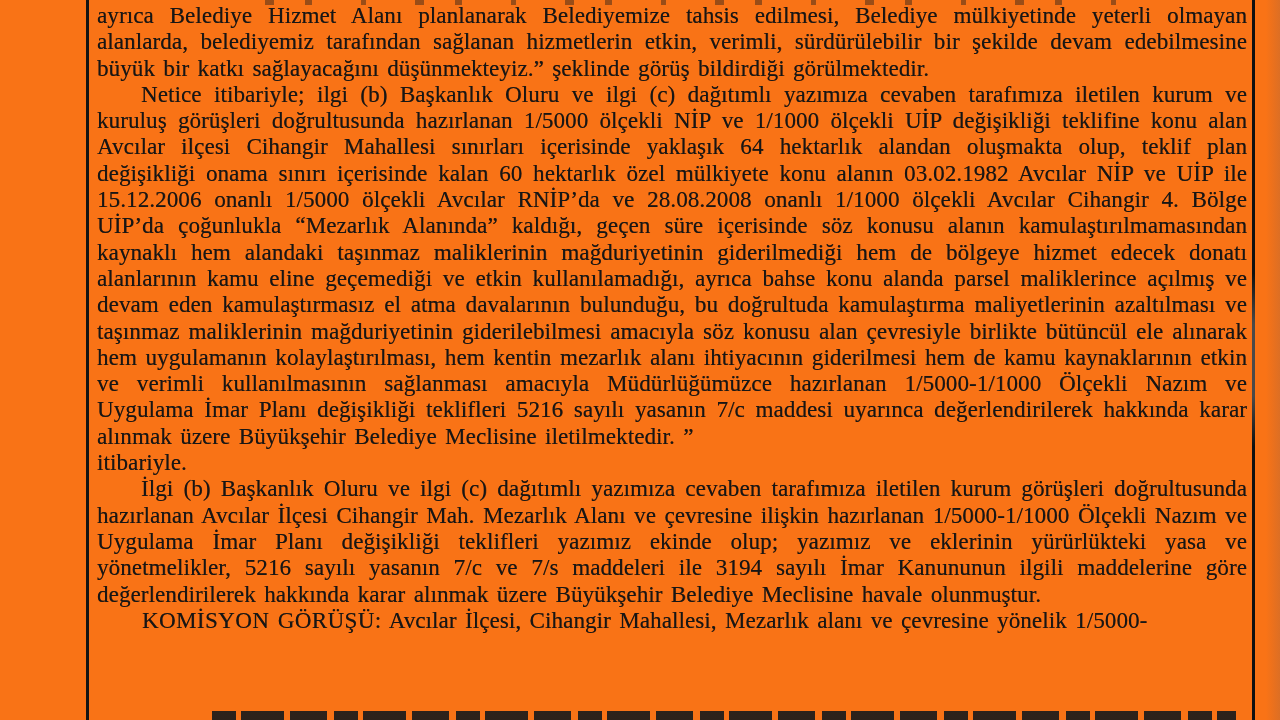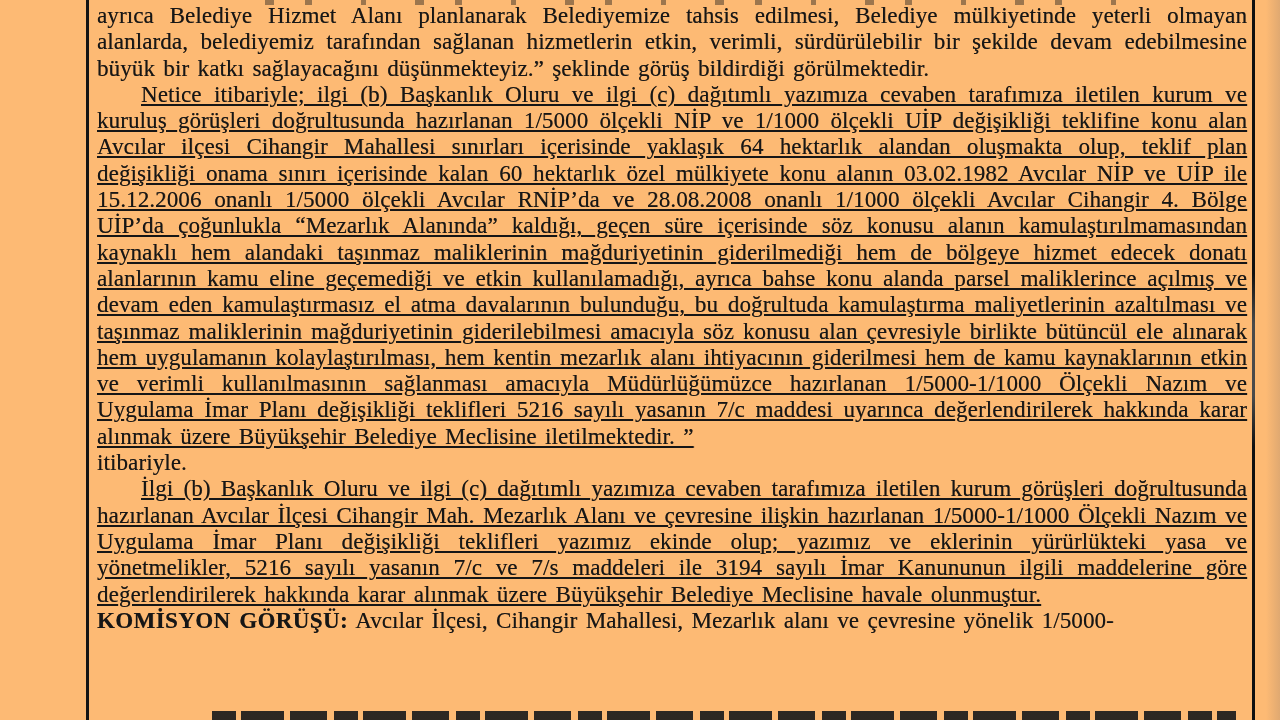--- a/index.html
+++ b/index.html
@@ -2,42 +2,42 @@
 <html lang="tr"><head>
 <meta charset="utf-8">
 <style>
   html,body{margin:0;padding:0;}
   body{
     width:1280px;height:720px;overflow:hidden;
     background:#ffffff;
   }
   .page{
     position:relative;width:1280px;height:720px;
-    background:#fdba74;
+    background:#f97316;
     font-family:"Liberation Serif","DejaVu Serif",serif;
     color:#161616;
   }
   
   .vline{position:absolute;top:0;bottom:0;width:3px;background:#141414;}
   .vline.left{left:86px;}
   .vline.right{
     left:1252px;
     background:linear-gradient(#101010 0 38%, #4a4a4a 45% 55%, #101010 62%);
   }
   
   .content{
     position:absolute;left:97px;top:3px;width:1150px;
     text-align:justify;
     font-size:23px;line-height:26.3px;
     word-spacing:2.5px;letter-spacing:0.1px;
     text-shadow:0.3px 0 0 rgba(0,0,0,0.5);
   }
   .content p{margin:0;padding:0;}
-  .content p.indent{text-indent:44px;text-decoration:underline;}
-  .content b{font-weight:bold;letter-spacing:0.4px;}
+  .content p.indent{text-indent:44px;}
+  .content b{font-weight:normal;letter-spacing:0.4px;margin-left:45px;}
   
   .cut-top{
     position:absolute;top:0;left:265px;width:900px;height:5px;
     background:repeating-linear-gradient(90deg,
       rgba(25,25,25,.85) 0 9px, transparent 9px 40px,
       rgba(25,25,25,.85) 40px 47px, transparent 47px 96px,
       rgba(25,25,25,.85) 96px 101px, transparent 101px 150px);
     opacity:.5;z-index:3;
   }
   

